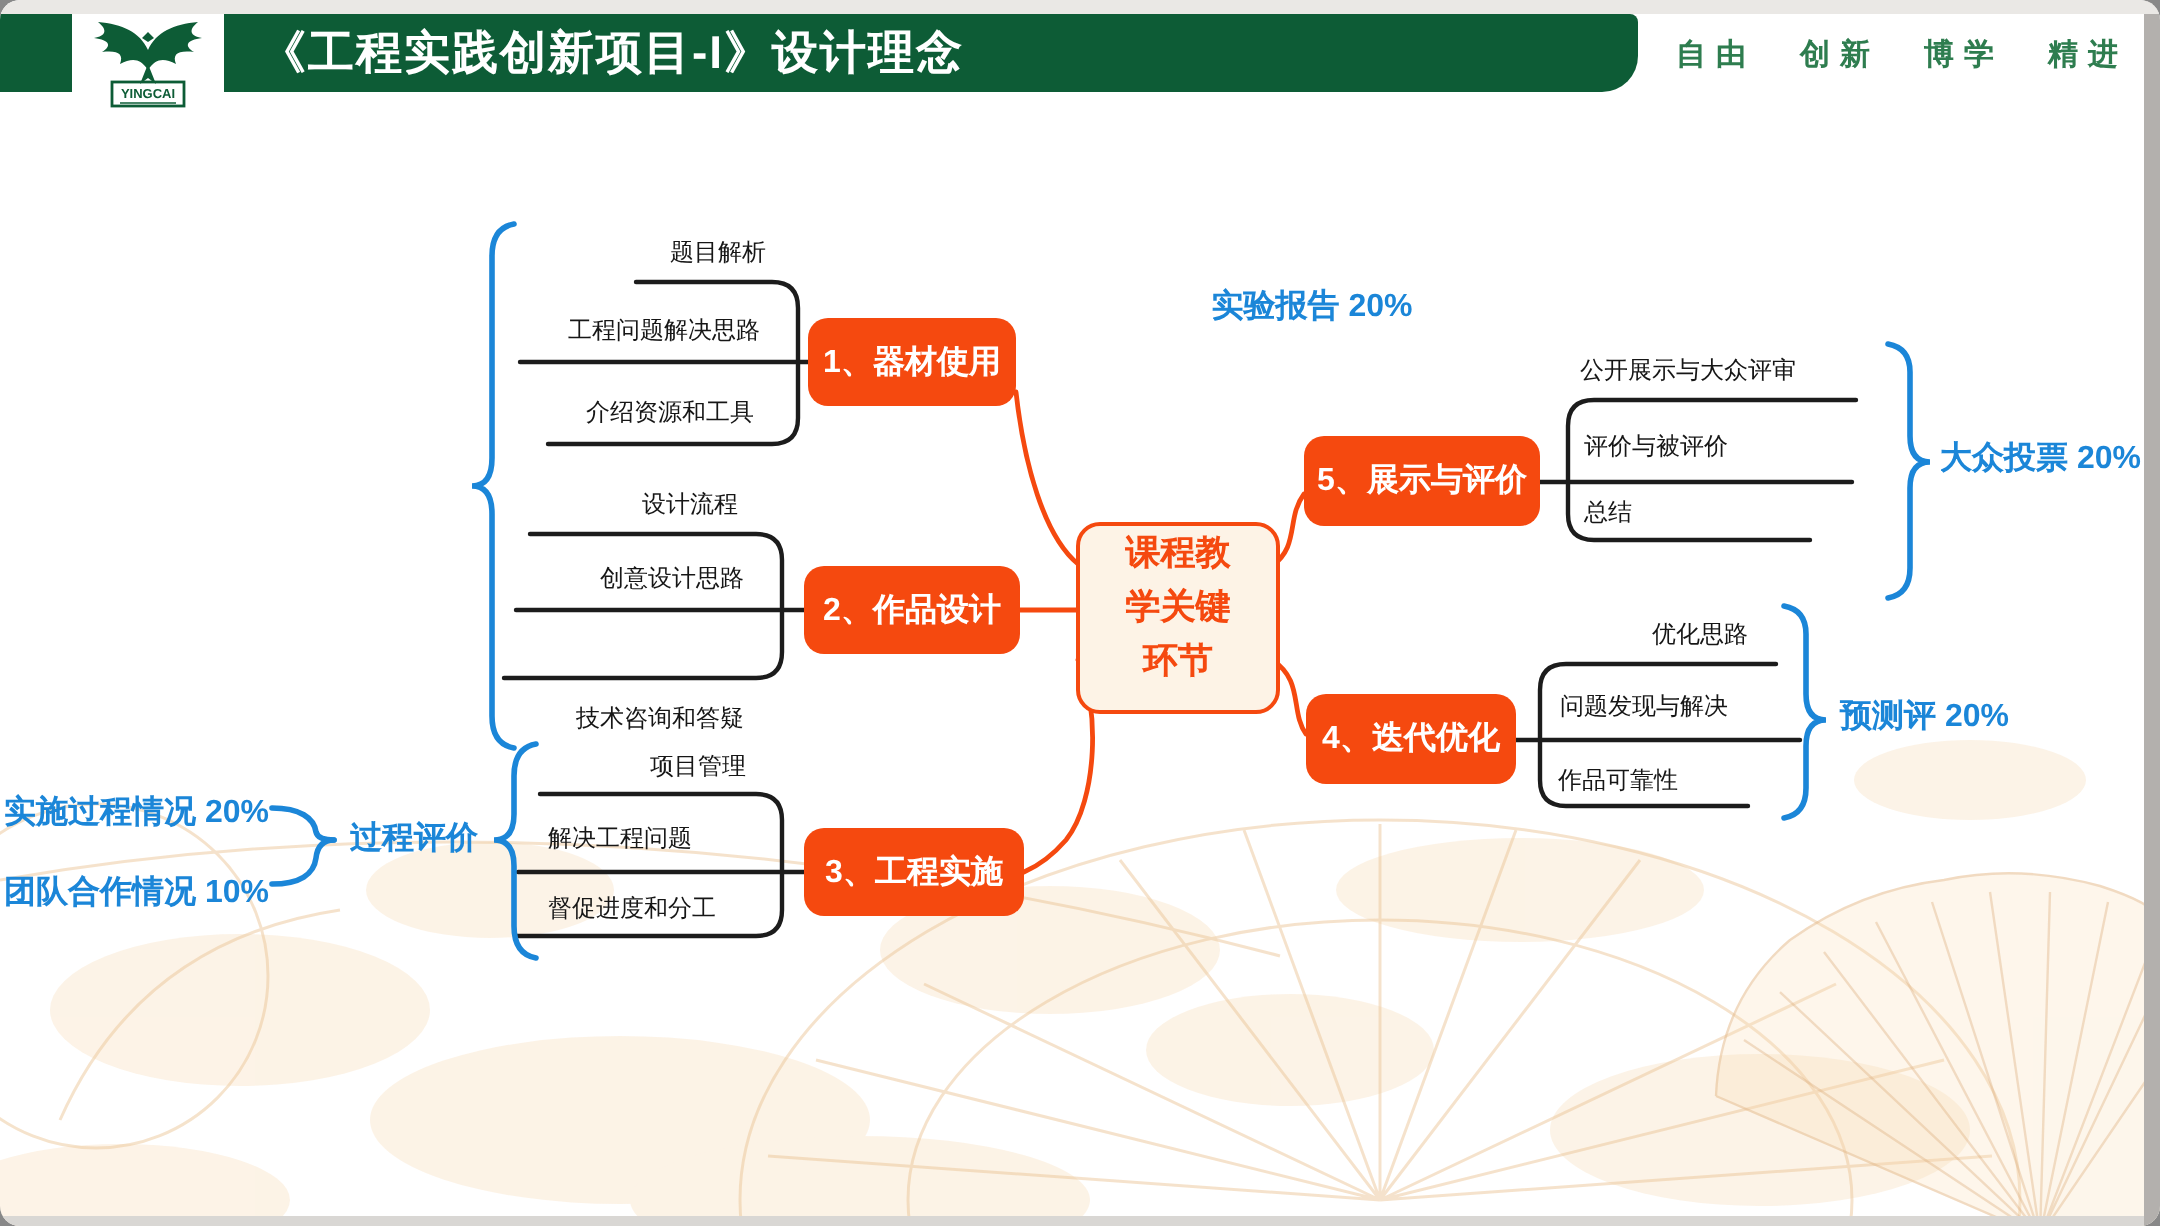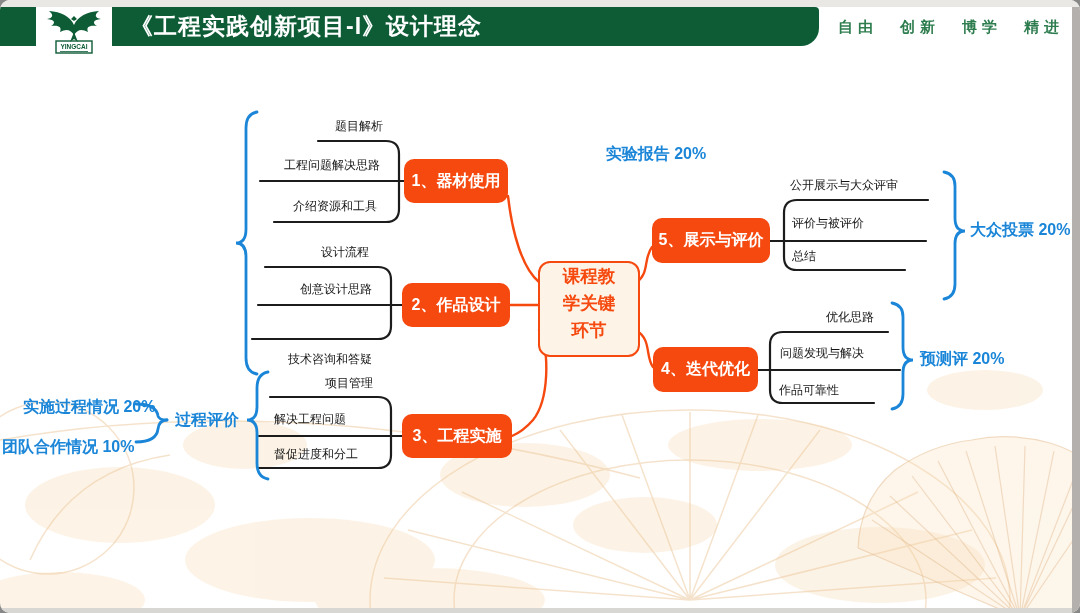--- a/index.html
+++ b/index.html
@@ -147,19 +147,19 @@
   <div class="t tl" style="left:780px;top:341px;width:122px;">问题发现与解决</div>
   <div class="t tl" style="left:779px;top:378px;width:90px;">作品可靠性</div>
 
   <div class="t tl" style="left:790px;top:173px;width:152px;">公开展示与大众评审</div>
   <div class="t tl" style="left:792px;top:211px;width:110px;">评价与被评价</div>
   <div class="t tl" style="left:792px;top:244px;width:60px;">总结</div>
 
   <div class="bl" style="left:594px;top:143px;width:124px;">实验报告 20%</div>
   <div class="bl bll" style="left:970px;top:219px;width:108px;">大众投票 20%</div>
   <div class="bl bll" style="left:920px;top:348px;width:120px;">预测评 20%</div>
-  <div class="bl bll" style="left:2px;top:396px;width:142px;margin-left:21px;">实施过程情况 20%</div>
+  <div class="bl bll" style="left:2px;top:396px;width:142px;">实施过程情况 20%</div>
   <div class="bl bll" style="left:2px;top:436px;width:142px;">团队合作情况 10%</div>
   <div class="bl bll" style="left:175px;top:409px;width:70px;">过程评价</div>
 
   <div class="scrollbar"></div>
   <div class="bottomstrip"></div>
 </div>
 
 </body></html>

